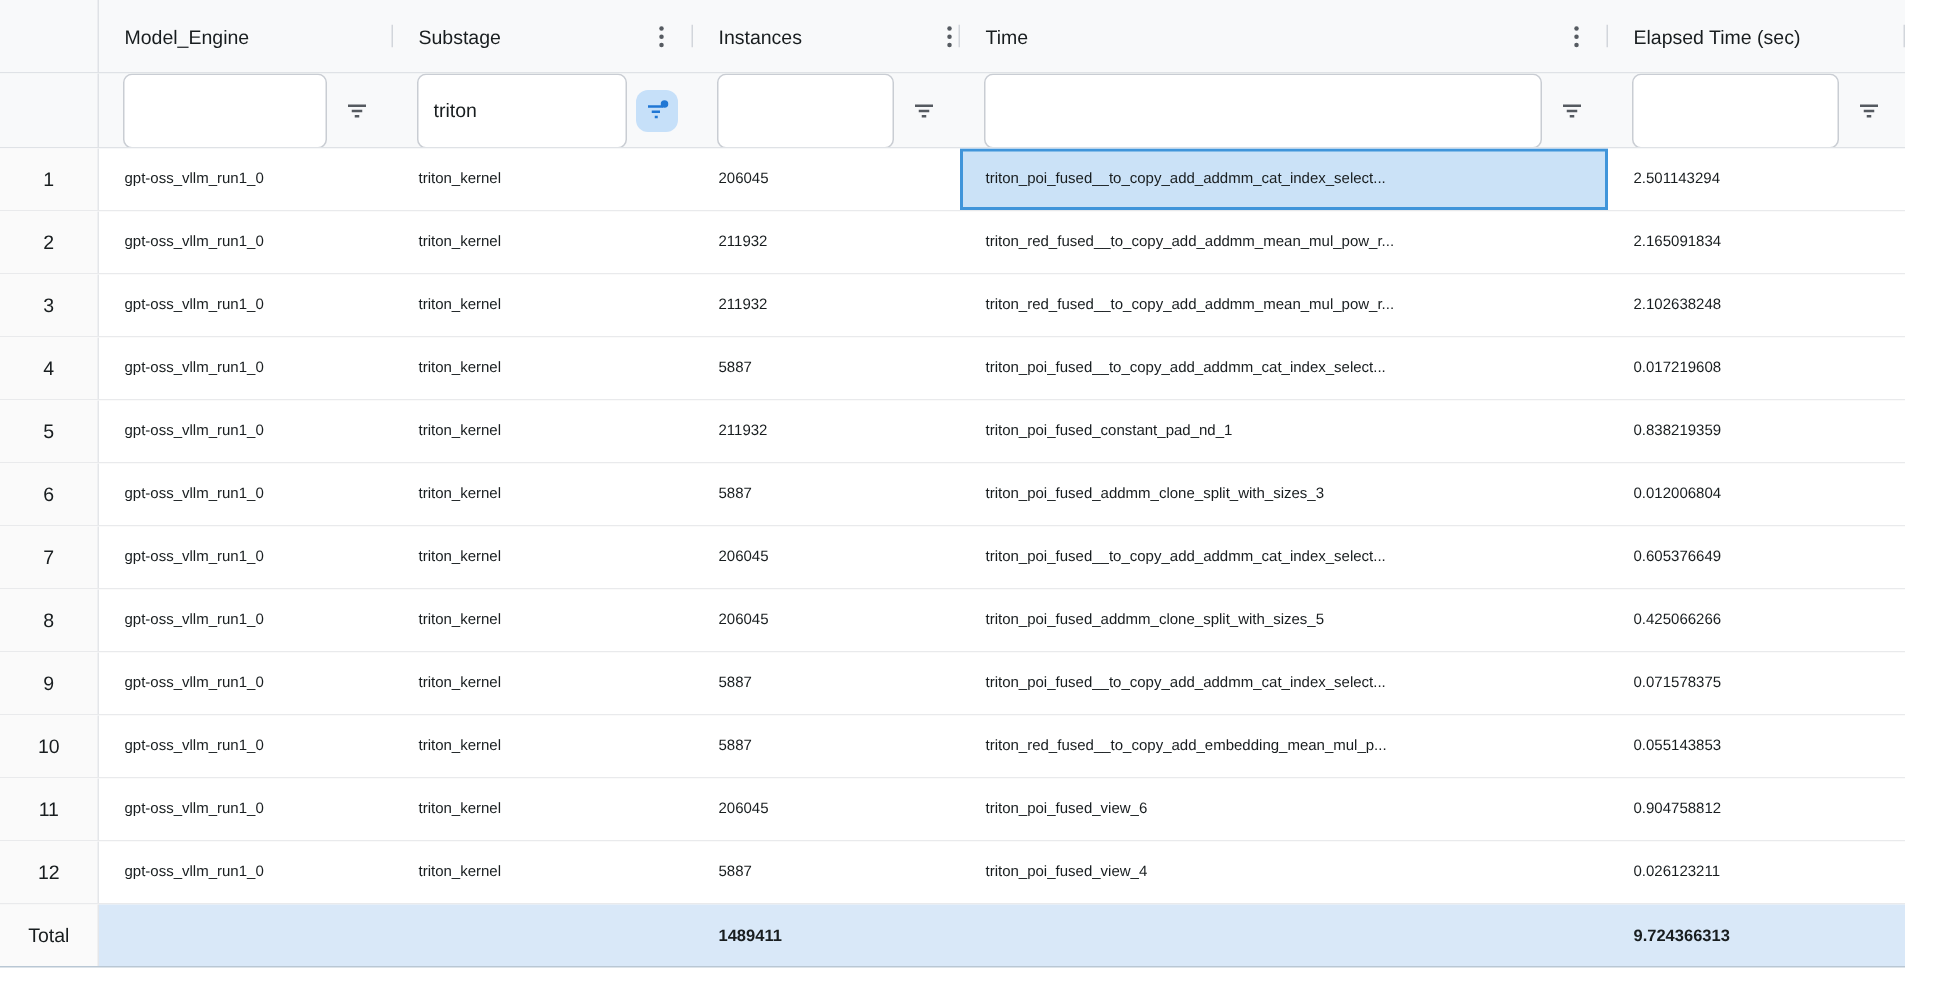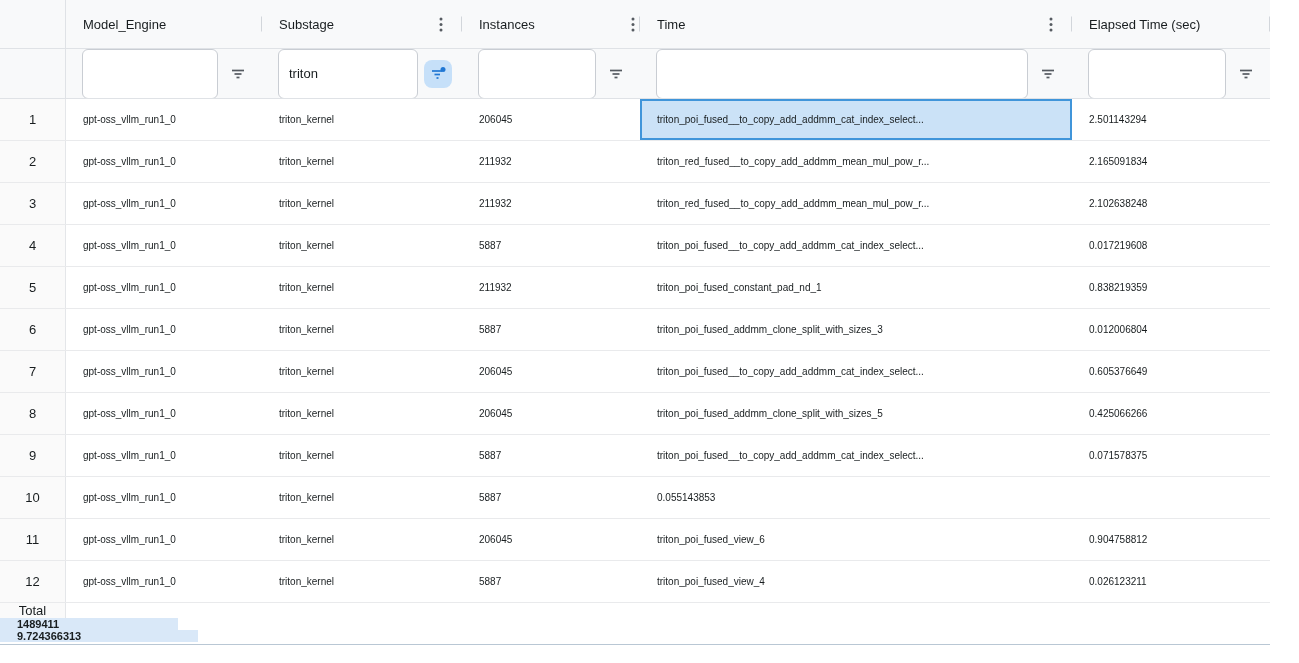--- a/index.html
+++ b/index.html
@@ -106,21 +106,20 @@
   .data-cell.selected::after {
     content: ""; position: absolute; inset: 0;
     border: 2px solid var(--selected-cell-border, #4095da);
     pointer-events: none;
   }
 
   
   .total-row {
     height: 42px;
     border-bottom: 1px solid #b9c7d4;
-    flex-direction: column;
   }
   .total-label-cell {
     display: flex; align-items: center; justify-content: center;
     background: #fafafa;
     border-right: 1px solid #e4e6e9;
     font-size: 13px; font-weight: 500;
   }
   .total-cell {
     display: flex; align-items: center;
     padding: 0 8px 0 17px;
@@ -342,20 +341,21 @@
       <div class="data-cell w-c2">5887</div>
       <div class="data-cell w-c3">triton_poi_fused__to_copy_add_addmm_cat_index_select...</div>
       <div class="data-cell w-c4">0.071578375</div>
     </div>
 
     <div class="row data-row">
       <div class="num-cell w-num">10</div>
       <div class="data-cell w-c0">gpt-oss_vllm_run1_0</div>
       <div class="data-cell w-c1">triton_kernel</div>
       <div class="data-cell w-c2">5887</div>
+      <div class="data-cell w-c3">triton_red_fused__to_copy_add_embedding_mean_mul_p...</div>
       <div class="data-cell w-c4">0.055143853</div>
     </div>
 
     <div class="row data-row">
       <div class="num-cell w-num">11</div>
       <div class="data-cell w-c0">gpt-oss_vllm_run1_0</div>
       <div class="data-cell w-c1">triton_kernel</div>
       <div class="data-cell w-c2">206045</div>
       <div class="data-cell w-c3">triton_poi_fused_view_6</div>
       <div class="data-cell w-c4">0.904758812</div>

